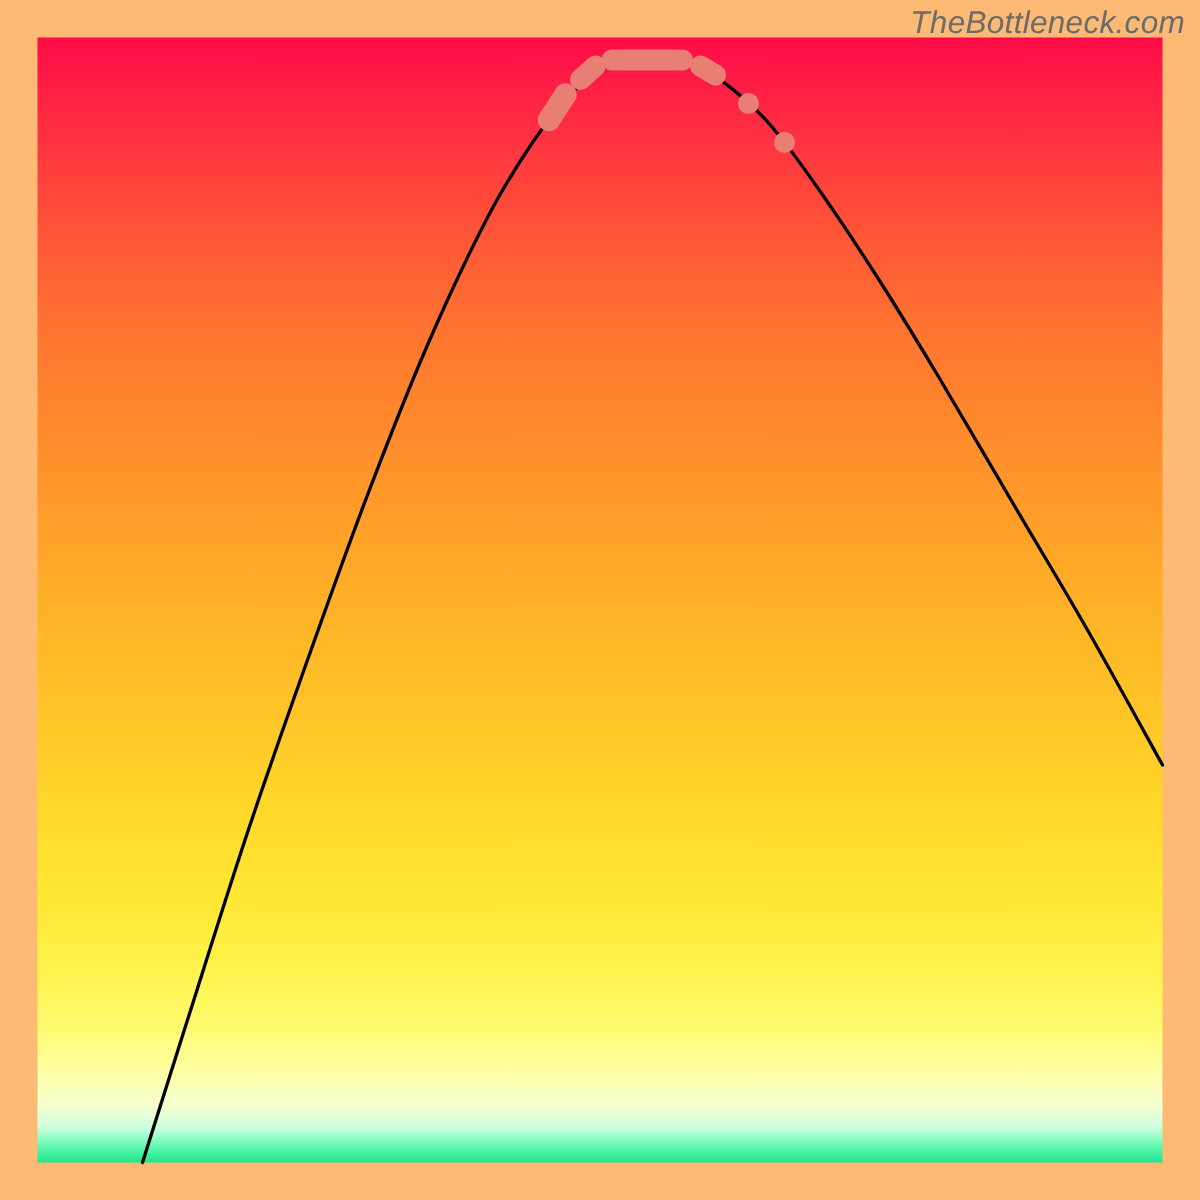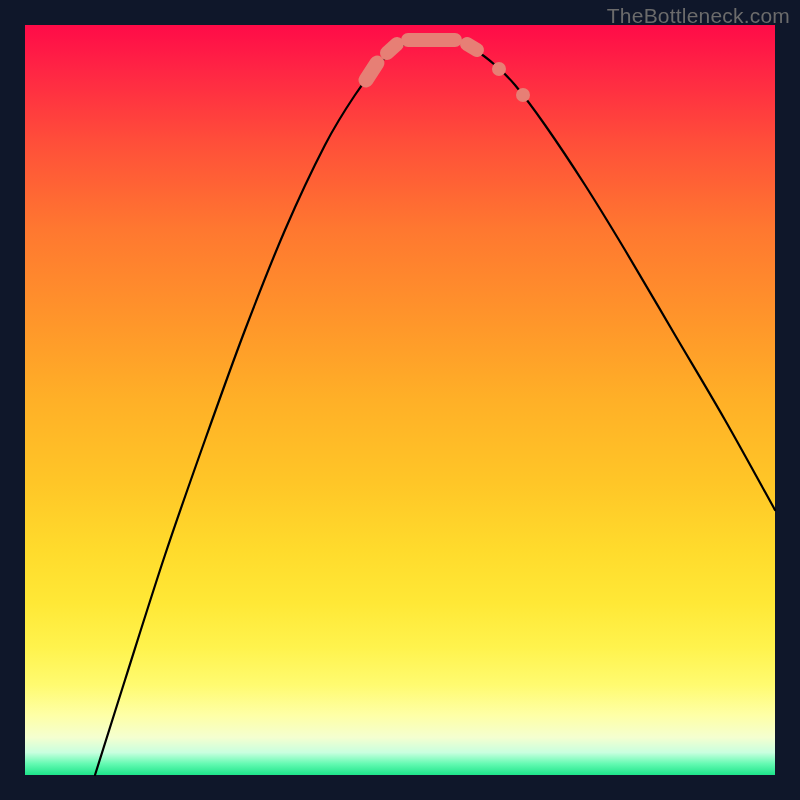--- a/index.html
+++ b/index.html
@@ -10,21 +10,22 @@
     overflow: hidden;
     background: #000;
     font-family: Arial, Helvetica, sans-serif;
   }
   .frame {
     position: absolute;
     left: 0;
     top: 0;
     width: 800px;
     height: 800px;
-    background: #0f172a;
+    background: #fdba74;
+    font-style: italic;
   }
   .plot {
     position: absolute;
     left: 25px;
     top: 25px;
     width: 750px;
     height: 750px;
     background: linear-gradient(to bottom,
       #ff0b48 0%,
       #ff2544 6%,

